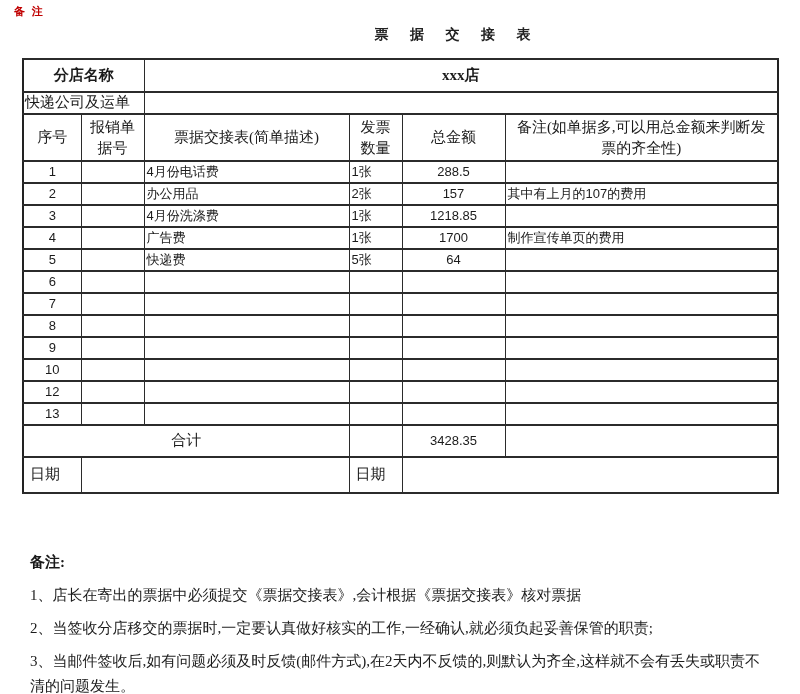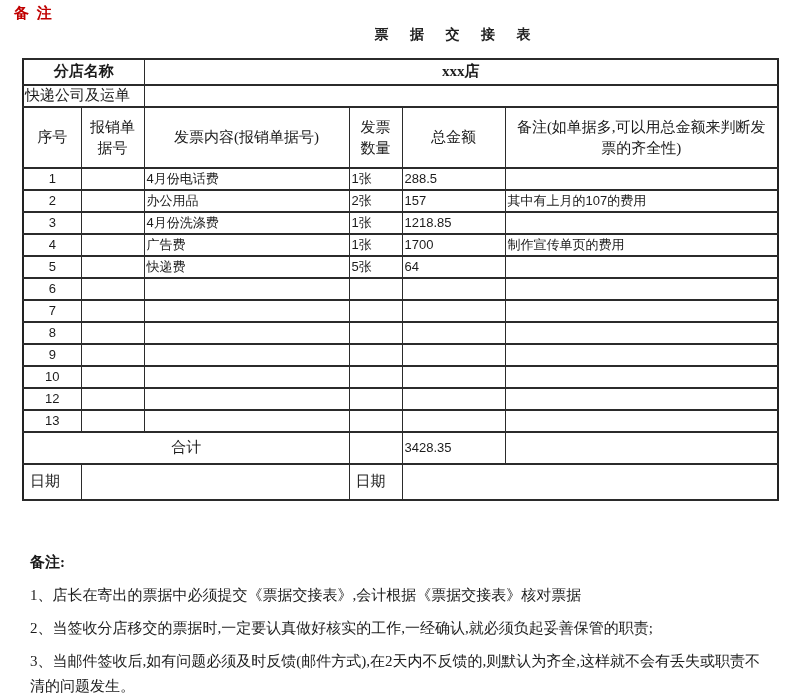--- a/index.html
+++ b/index.html
@@ -1,42 +1,42 @@
 <!DOCTYPE html>
 <html><head>
 <meta charset="utf-8">
 <style>
   html,body{margin:0;padding:0;background:#fff;}
   body{width:800px;height:694px;overflow:hidden;position:relative;
        font-family:"Liberation Serif","DejaVu Serif",serif;color:#1b1b1b;}
   .page{position:relative;width:800px;height:694px;background:#fff;}
 
-  .corner-note{position:absolute;left:14px;top:4px;font-size:15px;font-weight:bold;
+  .corner-note{position:absolute;left:14px;top:4px;font-size:11px;font-weight:bold;
                color:#c00000;letter-spacing:2px;}
 
   .title{position:absolute;top:26px;left:114px;width:686px;margin:0;text-align:center;
          font-size:14px;font-weight:bold;letter-spacing:9px;color:#222;}
 
   table.sheet{position:absolute;top:58px;left:22px;width:755px;table-layout:fixed;
               border-collapse:collapse;border:2px solid #222;}
   table.sheet td{border:solid #2b2b2b;border-width:2px 1px;padding:0 2px;
                  font-size:13px;vertical-align:middle;overflow:hidden;line-height:1.15;}
 
-  tr.r-store{height:26px;}
+  tr.r-store{height:33px;}
   tr.r-store td{font-size:15px;font-weight:bold;text-align:center;}
   tr.r-courier{height:22px;}
   tr.r-courier td{font-size:15px;padding:0 1px;white-space:nowrap;}
-  tr.r-head{height:61px;}
+  tr.r-head{height:47px;}
   tr.r-head td{font-size:15px;text-align:center;line-height:1.35;padding:0 6px;}
   tr.r-head td.h-remark{padding:0 10px;}
   tr.r-data{height:22px;}
   td.num{font-family:"Liberation Sans","DejaVu Sans",sans-serif;font-size:15px;text-align:center;}
   td.cont{font-family:"Liberation Sans","DejaVu Sans",sans-serif;font-size:14px;padding-left:2px;white-space:nowrap;}
   td.cnt{font-family:"Liberation Sans","DejaVu Sans",sans-serif;font-size:14px;padding-left:2px;white-space:nowrap;}
-  td.amt{font-family:"Liberation Sans","DejaVu Sans",sans-serif;font-size:15px;text-align:left;padding-right:2px;white-space:nowrap;margin-top:28px;}
+  td.amt{font-family:"Liberation Sans","DejaVu Sans",sans-serif;font-size:15px;text-align:center;padding-right:2px;white-space:nowrap;margin-top:28px;}
   td.rmk{font-family:"Liberation Sans","DejaVu Sans",sans-serif;font-size:13px;padding-left:2px;white-space:nowrap;}
 
   tr.r-total{height:32px;}
   tr.r-total td.t-label{font-size:15px;text-align:center;}
   tr.r-sign{height:46px;}
   tr.r-sign td, tr.r-date td{font-size:15px;padding-left:3px;}
   td.sig-receiver{line-height:1.35;padding:0 12px 0 2px !important;}
   tr.r-date{height:36px;}
   tr.r-date td.d-label{padding-left:6px;}
 
@@ -67,21 +67,21 @@
         <td colspan="2">分店名称</td>
         <td colspan="4">xxx店</td>
       </tr>
       <tr class="r-courier">
         <td colspan="2">快递公司及运单</td>
         <td colspan="4"></td>
       </tr>
       <tr class="r-head">
         <td>序号</td>
         <td>报销单据号</td>
-        <td>发票内容(报销单据号)</td>
+        <td>票据交接表(简单描述)</td>
         <td>发票数量</td>
         <td>总金额</td>
         <td class="h-remark">备注(如单据多,可以用总金额来判断发票的齐全性)</td>
       </tr>
 
       <tr class="r-data">
         <td class="num">1</td>
         <td></td>
         <td class="cont">4月份电话费</td>
         <td class="cnt">1张</td>

